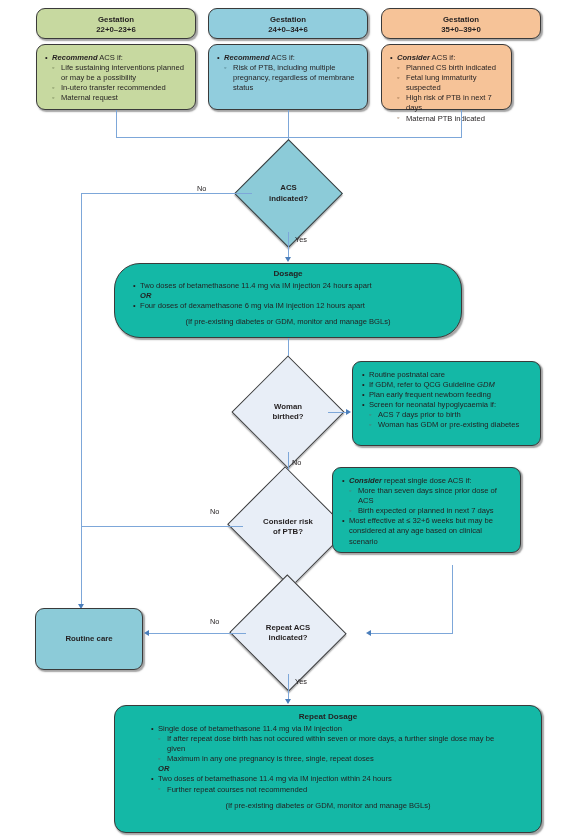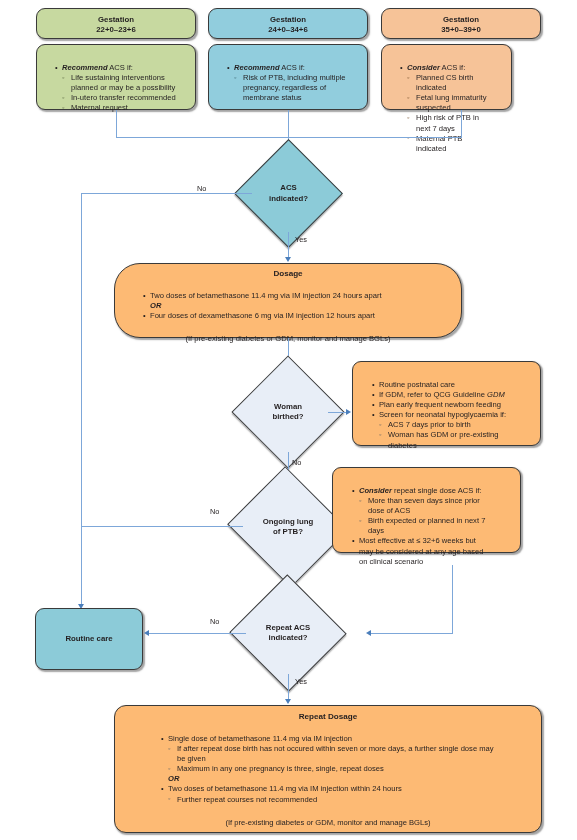--- a/index.html
+++ b/index.html
@@ -13,25 +13,25 @@
   .rbox{border:1.2px solid #3a3a3a;border-radius:9px;
         box-shadow:1.6px 1.6px 1.4px rgba(90,90,90,.55);}
   .rbox.soft{border-radius:11px;}
 
   .hdr{font-weight:bold;text-align:center;line-height:1.3;font-size:7.8px;}
   .title{font-weight:bold;text-align:center;font-size:8.1px;margin-bottom:1px;}
 
   .green{background:#c7d9a0;}
   .blue {background:#91cddd;}
   .orange{background:#f6c398;}
-  .pale {background:#fdba74;}
+  .pale {background:#14b8a6;}
   .teal {background:#8ccbd8;}
 
   
-  ul{margin:13px;padding:0;list-style:none;}
+  ul{margin:3px;padding:0;list-style:none;}
   li{position:relative;padding-left:8px;line-height:1.33;margin:0;}
   li:before{content:"\2022";position:absolute;left:1px;top:-0.5px;font-size:7.5px;}
   ul.sub{margin:0;padding:0;}
   ul.sub li{padding-left:9px;}
   ul.sub li:before{content:"\25E6";position:absolute;left:0px;top:-0.5px;
                    font-size:7.2px;color:#666;}
   .orange ul.sub li:before{color:#7a5330;}
   .green ul.sub li:before{color:#5e6b44;}
   .blue ul.sub li:before{color:#3d6773;}
   li.plain{padding-left:8px;}
@@ -188,21 +188,21 @@
 </div>
 
 <div class="edgelbl" style="left:268px;top:458px;">No</div>
 <div class="ln lnv" style="left:288px;top:452px;height:28px;"></div>
 <div class="arr down" style="left:285px;top:477px;"></div>
 
 <div class="diamond" style="left:243px;top:486px;width:90px;height:82px;">
   <div class="shape"></div>
   <div class="lbl">
     <div>
-      <div>Ongoing lung</div>
+      <div>Consider risk</div>
       <div>of PTB?</div>
     </div>
   </div>
 </div>
 
 <div class="edgelbl" style="left:186px;top:507px;">No</div>
 <div class="ln lnh" style="left:81px;top:526px;width:162px;"></div>
 
 <div class="edgelbl" style="left:337px;top:508px;">Yes</div>
 <div class="ln lnh" style="left:333px;top:526px;width:17px;"></div>

